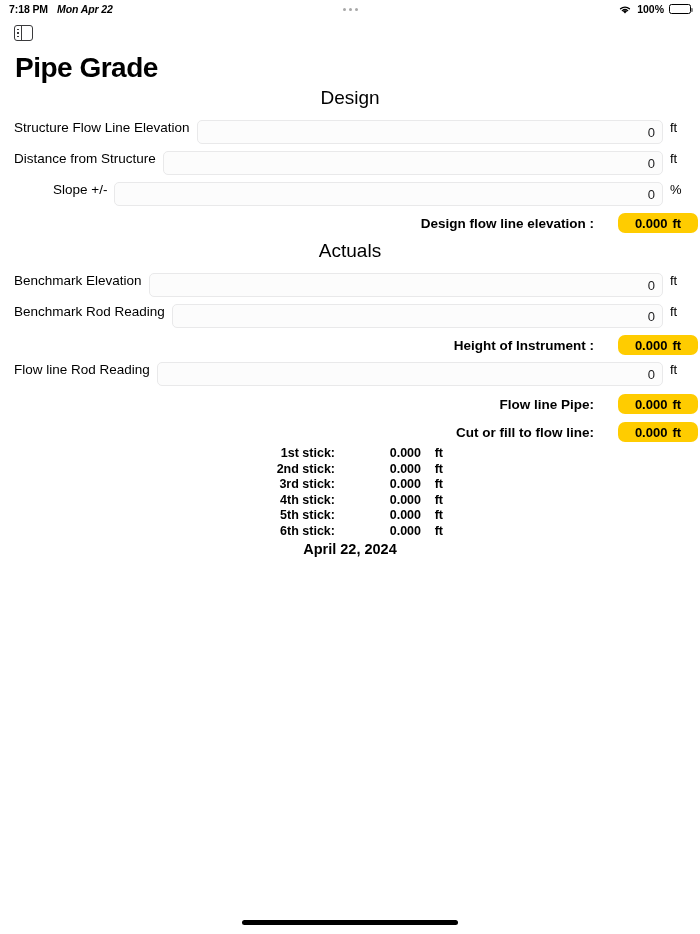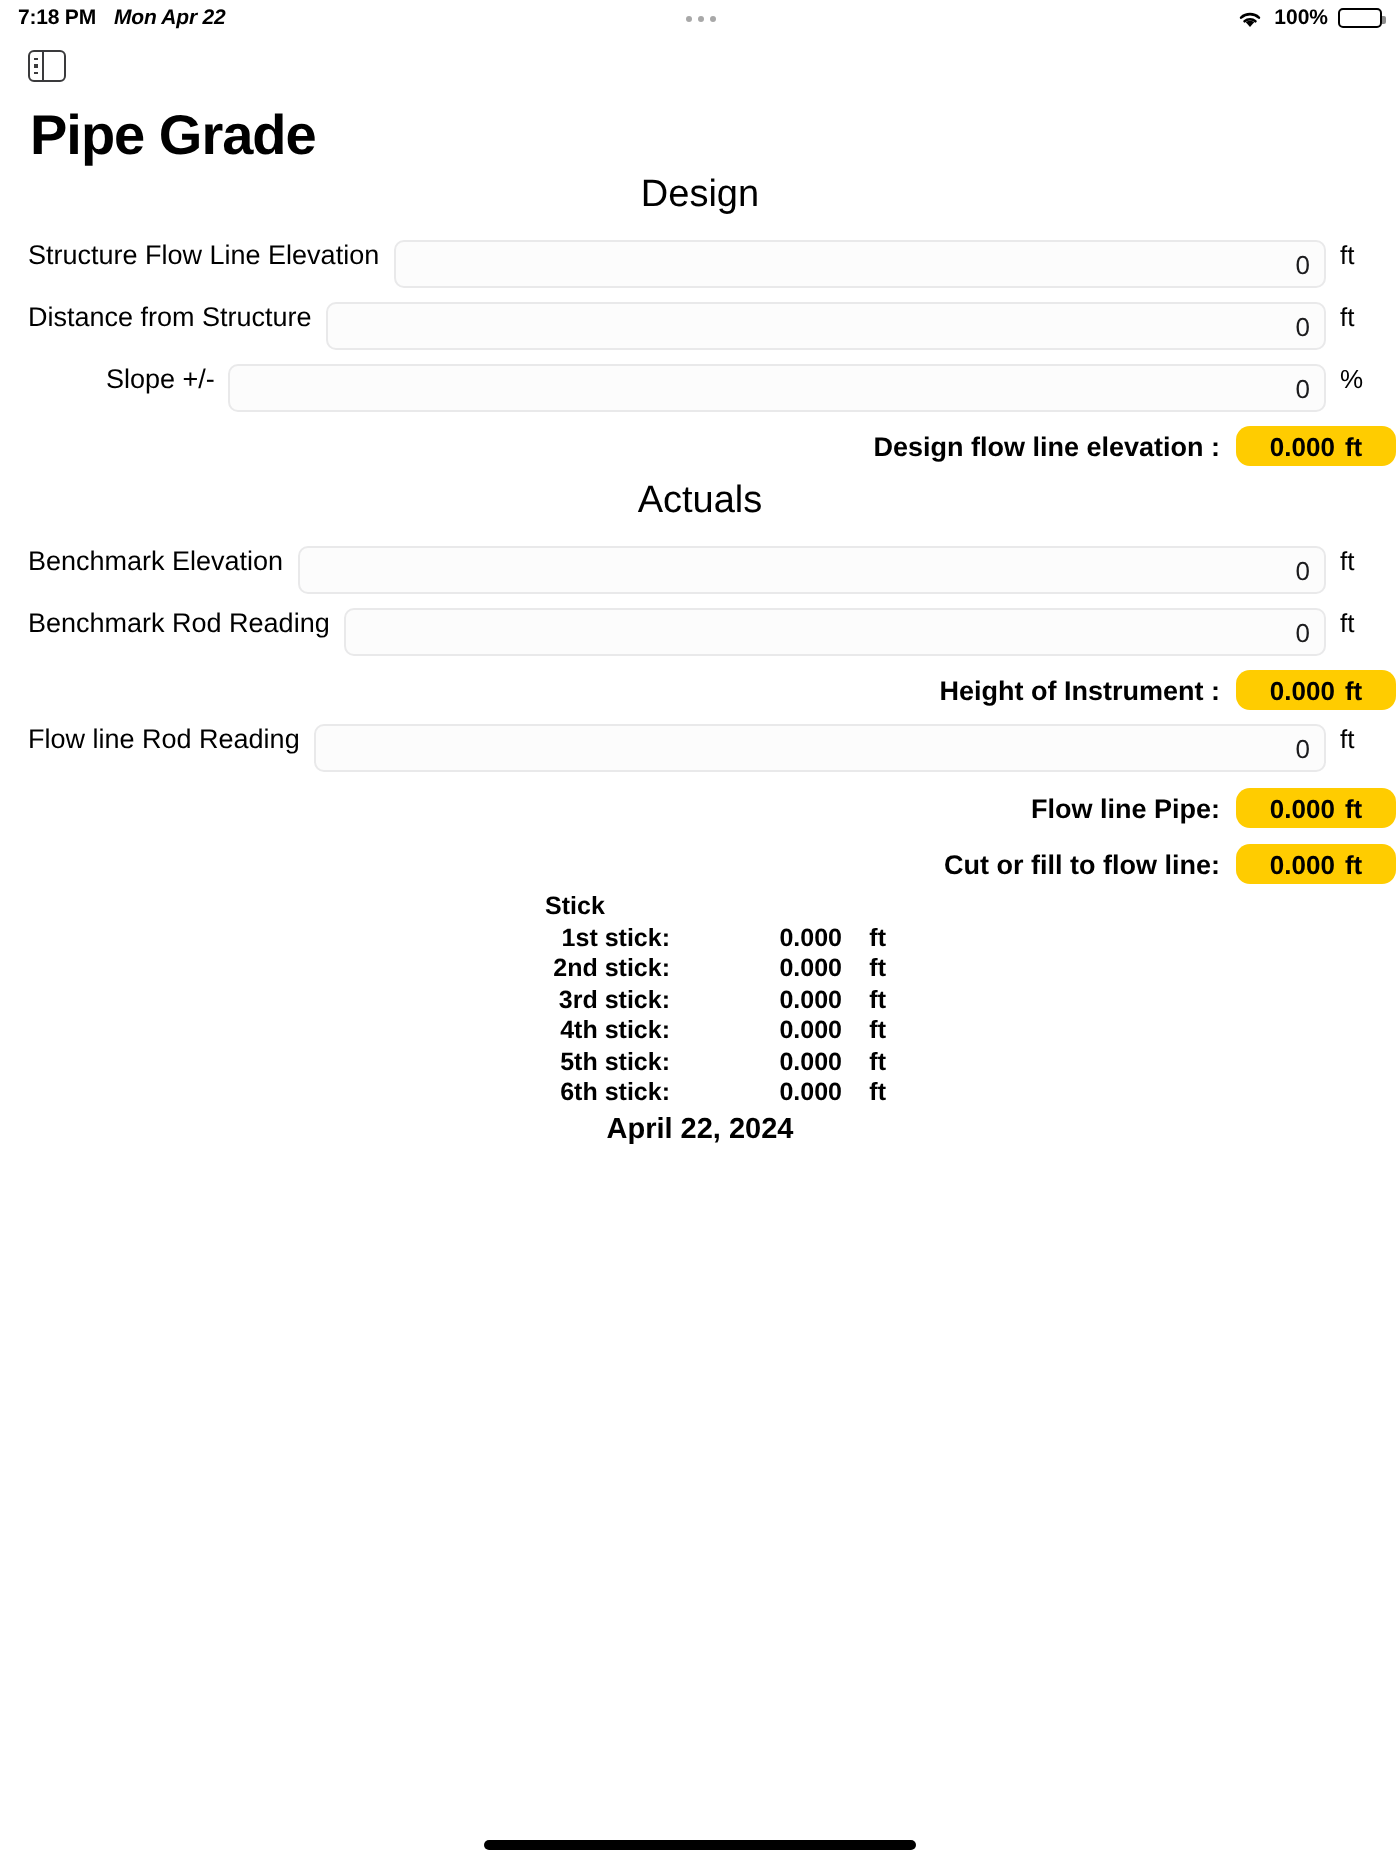--- a/index.html
+++ b/index.html
@@ -151,21 +151,21 @@
     text-align: left;
   }
 
   
   .result-row {
     position: absolute;
     right: 2px;
     height: 20px;
     display: flex;
     align-items: center;
-    gap: 8px;
+    gap: 24px;
   }
   .result-label {
     font-size: 13.5px;
     font-weight: bold;
     color: #000;
     white-space: nowrap;
   }
   .result-badge {
     width: 80px;
     height: 20px;
@@ -325,21 +325,20 @@
   <div class="result-row" style="top:422px;">
     <span class="result-label">Cut or fill to flow line:</span>
     <span class="result-badge">
       <span>0.000</span>
       <span>ft</span>
     </span>
   </div>
 
   <div class="stick-table">
     <div class="st-row st-head">
-      <span class="st-c1">Stick</span>
     </div>
 
     <div class="st-row">
       <span class="st-c1">1st stick:</span>
       <span class="st-c2">0.000</span>
       <span class="st-c3">ft</span>
     </div>
     <div class="st-row">
       <span class="st-c1">2nd stick:</span>
       <span class="st-c2">0.000</span>

